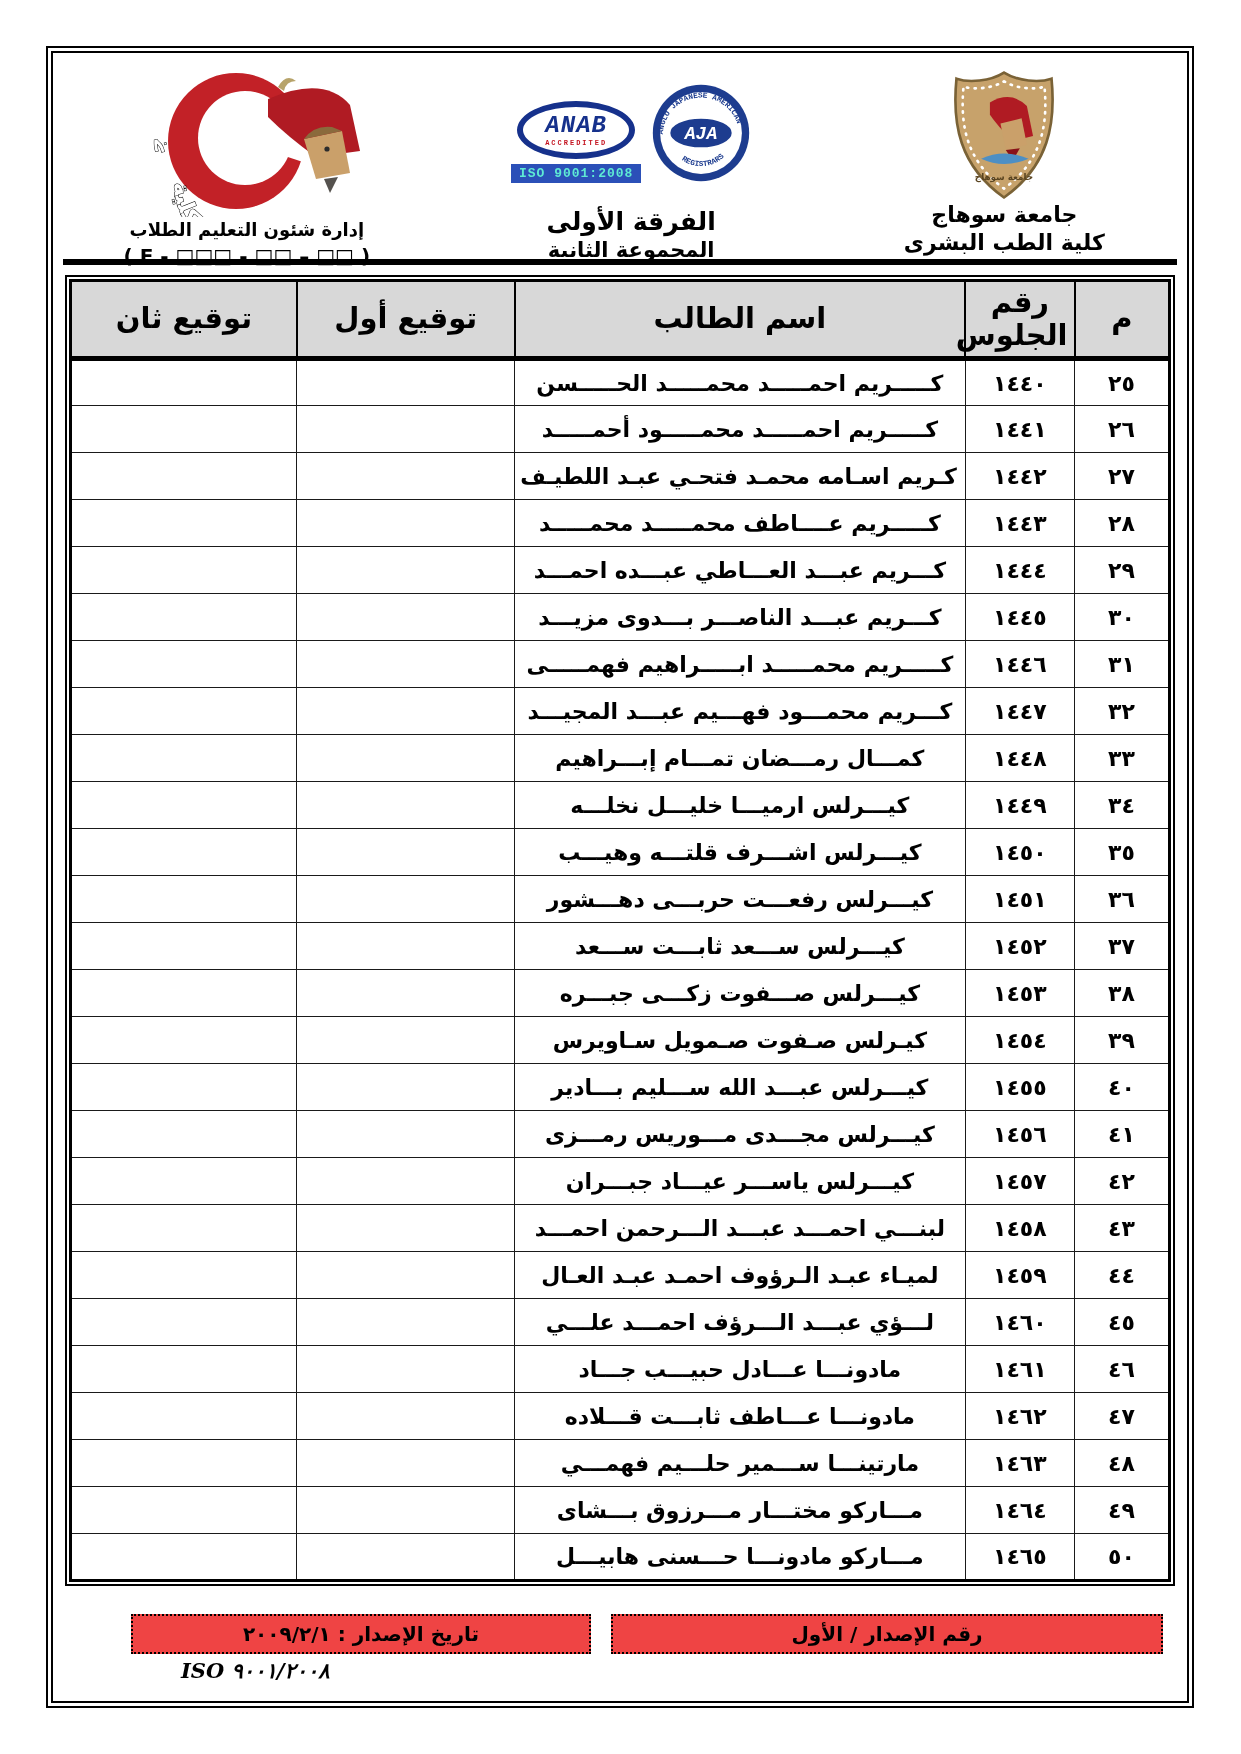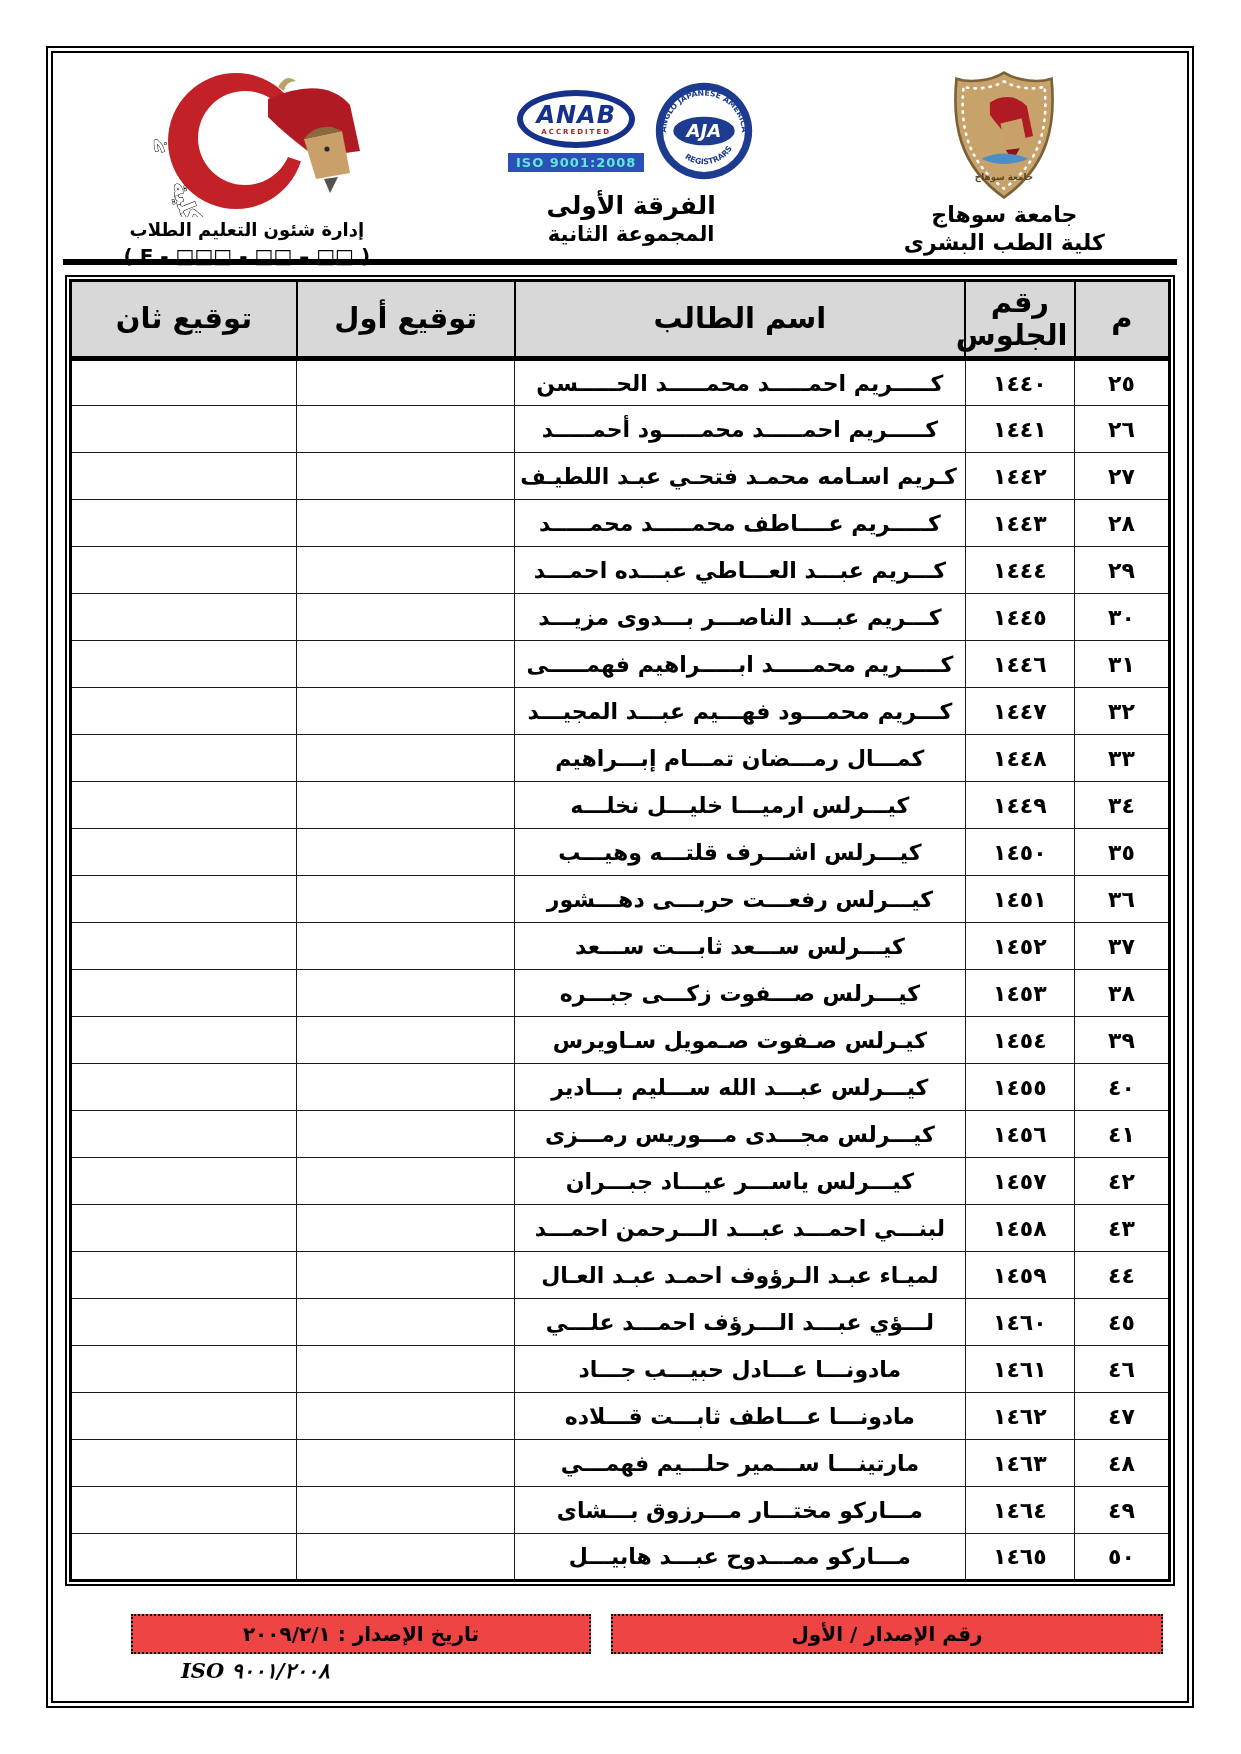--- a/index.html
+++ b/index.html
@@ -16,32 +16,32 @@
   
   .hdr { display:flex; direction:rtl; align-items:flex-start; height:196px; flex:none; }
   .hdr-col { display:flex; flex-direction:column; align-items:center; }
   .hdr-right { width:31%; padding-top:8px; }
   .hdr-center { width:36%; padding-top:18px; }
   .hdr-left { width:33%; padding-top:4px; }
 
   .uni-name, .fac-name { font-weight:bold; font-size:22px; color:#000; line-height:1.25; }
   .shield-svg { width:112px; height:132px; }
 
-  .center-logos { display:flex; direction:ltr; align-items:center; gap:10px; height:104px; }
+  .center-logos { display:flex; direction:ltr; align-items:flex-end; gap:10px; height:104px;font-family:Liberation Mono, monospace; }
   .anab-wrap { display:flex; flex-direction:column; align-items:center; }
   .anab-oval { width:118px; height:58px; border:6px solid #16318c; border-radius:50%;
     display:flex; flex-direction:column; align-items:center; justify-content:center; background:#fff; }
   .anab-word { font-weight:bold; font-style:italic; font-size:24px; color:#16318c;
     letter-spacing:1px; line-height:1; }
   .anab-sub { font-size:7px; font-weight:bold; color:#c41420; letter-spacing:2px; margin-top:1px; }
   .iso-bar { margin-top:5px; background:#2b50b8; color:#5eead4; font-weight:bold; font-size:13px;
     padding:2px 8px; letter-spacing:1px; }
   .aja-svg { width:100px; height:100px; }
 
-  .t1 { font-weight:bold; font-size:25px; margin-top:8px; }
+  .t1 { font-weight:bold; font-size:25px; margin-top:24px; }
   .t2 { font-weight:bold; font-size:26px; margin-top:2px; white-space:nowrap; }
   .t3 { font-weight:bold; font-size:21px; margin-top:2px; }
 
   .crescent-svg { width:238px; height:152px; }
   .dept { font-weight:bold; font-size:18px; margin-top:2px; }
   .code { font-weight:bold; font-size:20px; margin-top:4px; direction:ltr; unicode-bidi:bidi-override; }
 
   .hdr-rule { height:6px; background:#000; flex:none; margin:2px 0 6px 0; }
 
   
@@ -343,21 +343,21 @@
               <tr>
           <td class="cell-no">٤٩</td>
           <td class="cell-seat">١٤٦٤</td>
           <td class="cell-name">مـــاركو مختـــار مـــرزوق بـــشاى</td>
           <td class="cell-sig"></td>
           <td class="cell-sig"></td>
         </tr>
               <tr>
           <td class="cell-no">٥٠</td>
           <td class="cell-seat">١٤٦٥</td>
-          <td class="cell-name">مـــاركو ممـــدوح عبـــد هابيـــل</td>
+          <td class="cell-name">مـــاركو مادونـــا حـــسنى هابيـــل</td>
           <td class="cell-sig"></td>
           <td class="cell-sig"></td>
         </tr>
             </tbody>
         </table>
       </div>
 
       <div class="footer-boxes">
         <div class="fbox fbox-issue">رقم الإصدار / الأول</div>
         <div class="fbox fbox-date">تاريخ الإصدار : ٢٠٠٩/٢/١</div>

